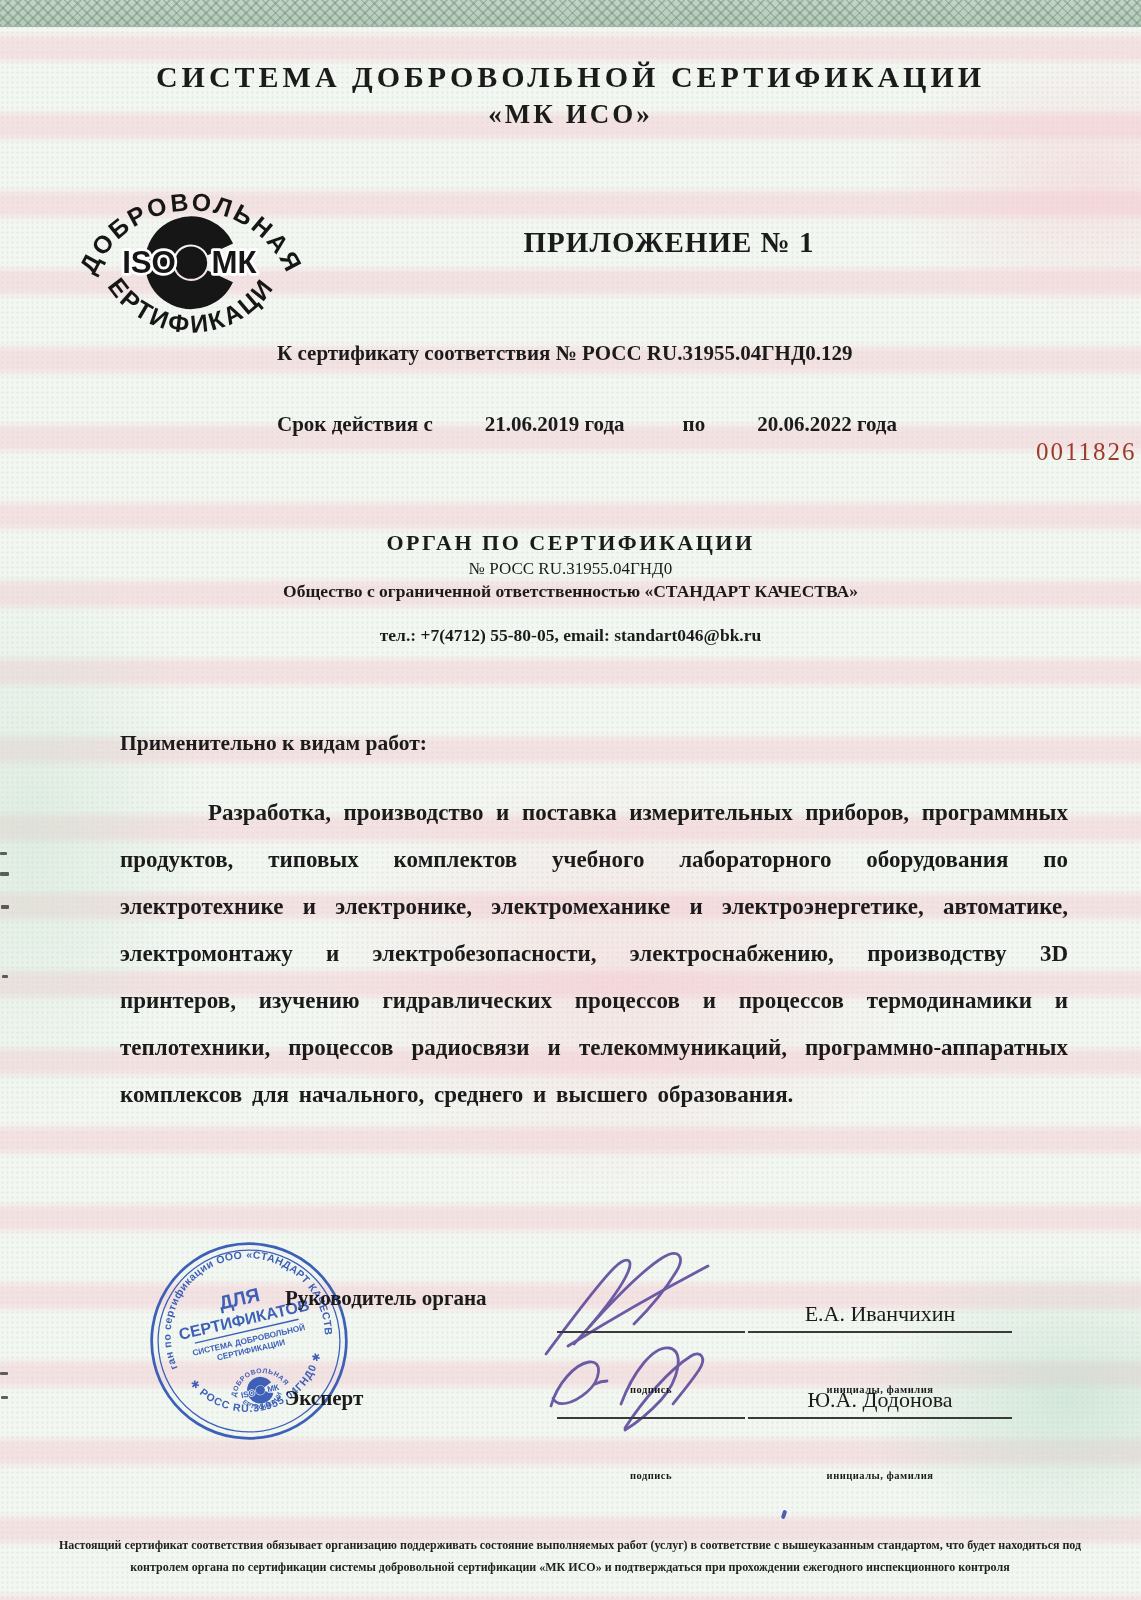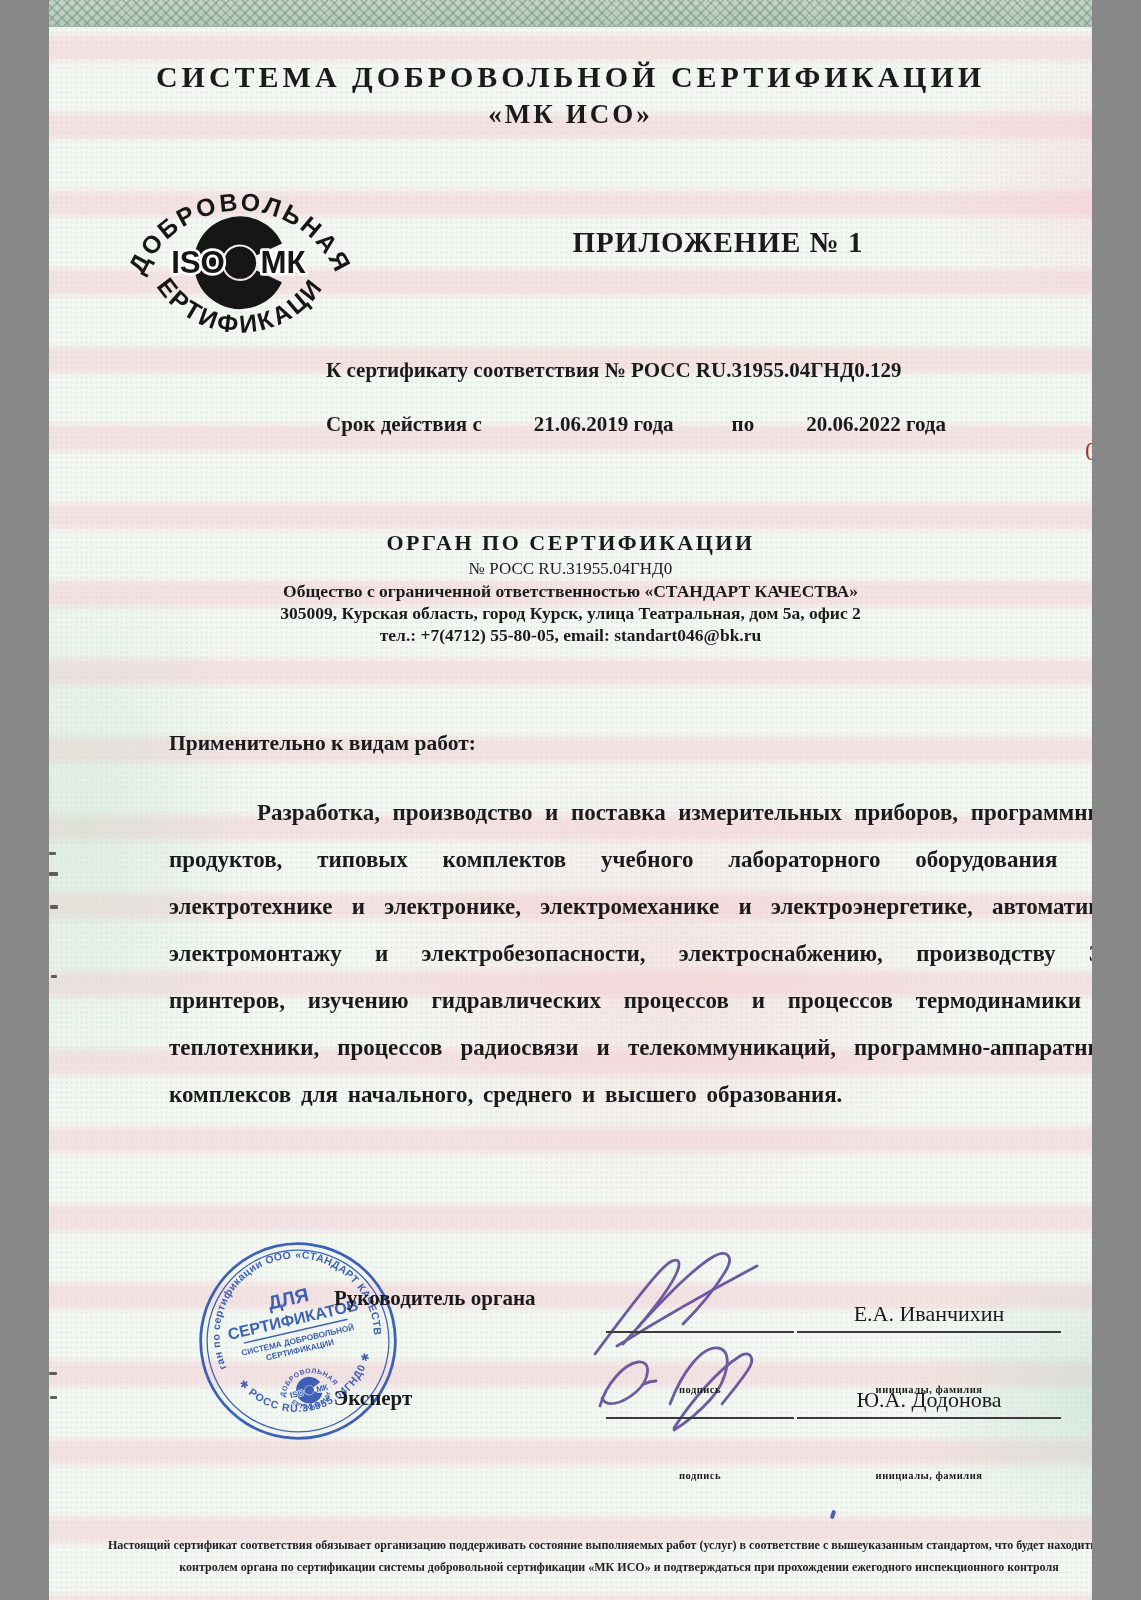--- a/index.html
+++ b/index.html
@@ -1,17 +1,17 @@
 <!DOCTYPE html>
 <html><head>
 <meta charset="utf-8">
 <style>
   html,body{margin:0;padding:0;background:#888;}
   .page{
-    position:relative;width:1043px;height:1600px;margin:0 auto;overflow:hidden;
+    position:relative;width:1141px;height:1600px;margin:0 auto;overflow:hidden;
     font-family:"Liberation Serif","DejaVu Serif",serif;color:#1b1b1b;
     background-color:#f3f7f2;
     background-image:
       radial-gradient(ellipse 430px 320px at 620px 980px, rgba(246,200,207,.40), transparent 70%),
       radial-gradient(ellipse 300px 220px at 1070px 1400px, rgba(186,219,199,.55), transparent 70%),
       radial-gradient(ellipse 260px 420px at 30px 830px, rgba(198,224,206,.45), transparent 70%),
       radial-gradient(ellipse 300px 200px at 1090px 180px, rgba(246,200,207,.45), transparent 70%),
       repeating-linear-gradient(180deg, rgba(0,0,0,0) 0px, rgba(0,0,0,0) 30px,
         rgba(243,205,211,.50) 40px, rgba(243,205,211,.50) 56px,
         rgba(0,0,0,0) 66px, rgba(0,0,0,0) 78px),
@@ -25,21 +25,21 @@
       repeating-linear-gradient(45deg, rgba(110,140,120,.40) 0 2px, transparent 2px 7px),
       linear-gradient(#c3d4c6,#b4c9ba);
     border-bottom:1px solid #9fb8a6;
   }
   .abs{position:absolute;}
   .ctr{left:0;width:100%;text-align:center;}
   .t-main{top:60px;font-size:30px;font-weight:bold;letter-spacing:4px;}
   .t-sub{top:99px;font-size:27px;font-weight:bold;letter-spacing:3px;}
   .t-reg{top:137px;font-size:16.5px;font-weight:bold;}
   .appendix{top:226px;left:669px;transform:translateX(-50%);font-size:29px;font-weight:bold;letter-spacing:1px;white-space:nowrap;}
-  .tocert{left:277px;top:341px;font-size:21px;font-weight:bold;margin-top:17px;}
+  .tocert{left:277px;top:341px;font-size:21px;font-weight:bold;}
   .tonote{left:277px;top:368px;font-size:21px;font-weight:bold;}
   .validity{left:277px;top:412px;font-size:21px;font-weight:bold;white-space:nowrap;}
   .validity .gap1{margin-left:52px;} .validity .gap2{margin-left:58px;} .validity .gap3{margin-left:52px;}
   .serial{left:990px;top:438px;font-size:25px;letter-spacing:2px;font-weight:normal;margin-left:46px;}
   .org-head{top:530px;font-size:22px;font-weight:bold;letter-spacing:2.5px;}
   .org-num{top:559px;font-size:17px;font-weight:normal;}
   .org-name{top:581px;font-size:17.5px;font-weight:bold;}
   .org-addr{top:603px;font-size:17.5px;font-weight:bold;}
   .org-tel{top:625px;font-size:17.5px;font-weight:bold;}
   .scope-label{left:120px;top:731px;font-size:21.5px;font-weight:bold;}
@@ -93,21 +93,20 @@
   <div class="abs appendix">ПРИЛОЖЕНИЕ № 1</div>
   <div class="abs tocert">К сертификату соответствия № РОСС RU.31955.04ГНД0.129</div>
   <div class="abs validity">
     <span>Срок действия с</span><span class="gap1">21.06.2019 года</span><span class="gap2">по</span><span class="gap3">20.06.2022 года</span>
   </div>
   <div class="abs serial" style="color:#9e3a2c;">0011826</div>
 
   <div class="abs ctr org-head">ОРГАН ПО СЕРТИФИКАЦИИ</div>
   <div class="abs ctr org-num">№ РОСС RU.31955.04ГНД0</div>
   <div class="abs ctr org-name">Общество с ограниченной ответственностью «СТАНДАРТ КАЧЕСТВА»</div>
-  <div class="abs ctr org-addr">305009, Курская область, город Курск, улица Театральная, дом 5а, офис 2</div>
   <div class="abs ctr org-tel">тел.: +7(4712) 55-80-05, email: standart046@bk.ru</div>
 
   <div class="abs scope-label">Применительно к видам работ:</div>
   <p class="abs scope-text">Разработка, производство и поставка измерительных приборов, программных продуктов, типовых комплектов учебного лабораторного оборудования по электротехнике и электронике, электромеханике и электроэнергетике, автоматике, электромонтажу и электробезопасности, электроснабжению, производству 3D принтеров, изучению гидравлических процессов и процессов термодинамики и теплотехники, процессов радиосвязи и телекоммуникаций, программно-аппаратных комплексов для начального, среднего и высшего образования.</p>
 
   <div class="abs stamp-wrap">
     <svg viewBox="0 0 220 220" width="202" height="202">
       <defs>
         <path id="stArcTop" d="M 28,122 A 84,84 0 1 1 192,122"></path>
         <path id="stArcBot" d="M 32,128 A 81,81 0 0 0 188,128"></path>

